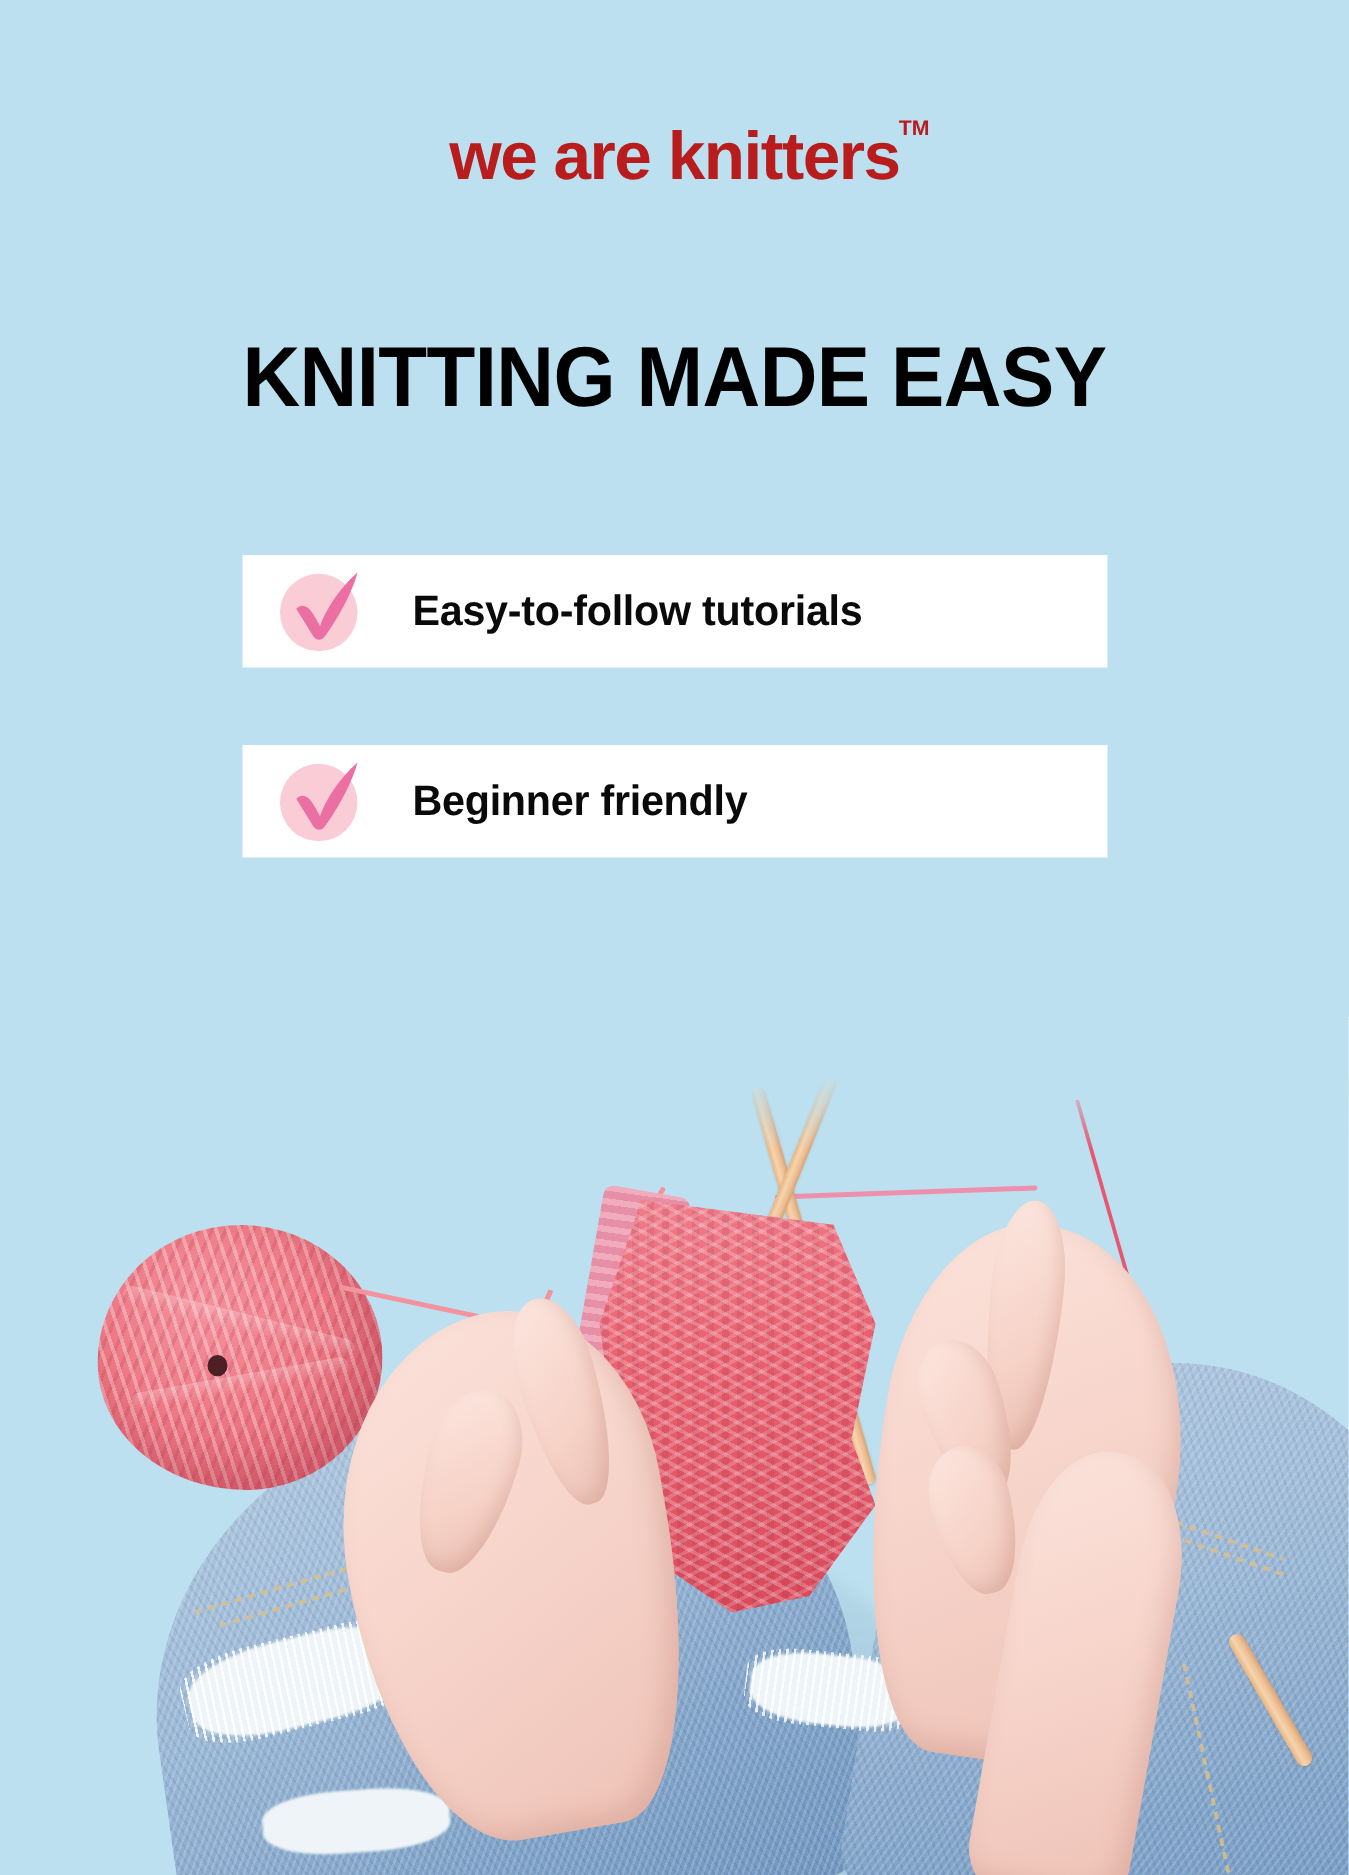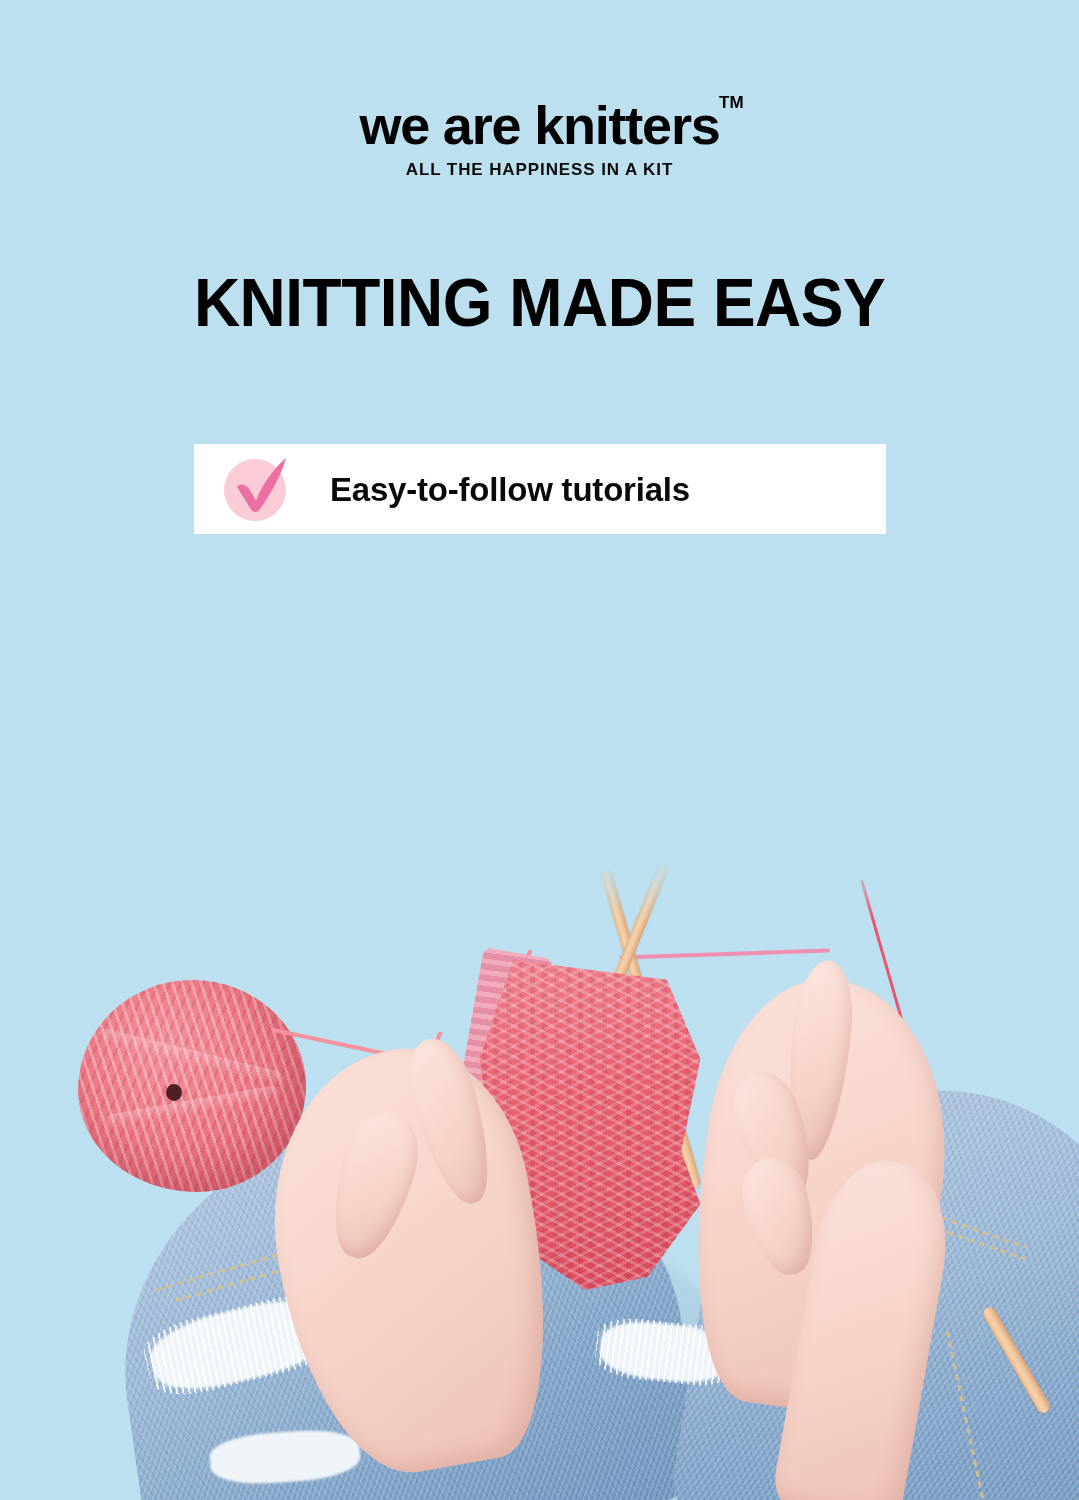--- a/index.html
+++ b/index.html
@@ -30,21 +30,21 @@
     text-align: center;
   }
   .brand-wordmark {
     display: inline-block;
     position: relative;
     font-family: "Liberation Sans", sans-serif;
     font-weight: bold;
     font-size: 54px;
     line-height: 58px;
     letter-spacing: -1.2px;
-    color: #000000;
+    color: #b91c1c;
     white-space: nowrap;
   }
   .brand-tm {
     position: absolute;
     top: -2px;
     right: -24px;
     font-size: 17px;
     font-weight: bold;
     letter-spacing: 0;
     line-height: 17px;
@@ -301,37 +301,45 @@
 </head>
 <body>
 
 <div id="poster">
 
   <div class="brand">
     <div class="brand-wordmark">
       <span>we are knitters</span>
       <span class="brand-tm">TM</span>
     </div>
-    <div class="brand-tagline">ALL THE HAPPINESS IN A KIT</div>
   </div>
 
   <div class="headline">KNITTING MADE EASY</div>
 
   <div class="features">
 
     <div class="feature-card">
       <div class="check-wrap">
         <div class="check-circle"></div>
         <svg class="check-mark" viewBox="0 0 72 72">
           <path d="M13 38 C18 33 23 36 27 43 C30 48 31 50 32 52 C36 40 47 22 62 9 C58 25 45 48 36 60 C33 64 29 64 26 59 Z" fill="#ec6fa4"></path>
         </svg>
       </div>
       <div class="feature-label">Easy-to-follow tutorials</div>
     </div>
 
+    <div class="feature-card">
+      <div class="check-wrap">
+        <div class="check-circle"></div>
+        <svg class="check-mark" viewBox="0 0 72 72">
+          <path d="M13 38 C18 33 23 36 27 43 C30 48 31 50 32 52 C36 40 47 22 62 9 C58 25 45 48 36 60 C33 64 29 64 26 59 Z" fill="#ec6fa4"></path>
+        </svg>
+      </div>
+      <div class="feature-label">Beginner friendly</div>
+    </div>
 
 
   </div>
 
   <div class="photo">
 
     <div class="denim-shadow"></div>
     <div class="denim denim-left"></div>
     <div class="denim denim-right"></div>
 

